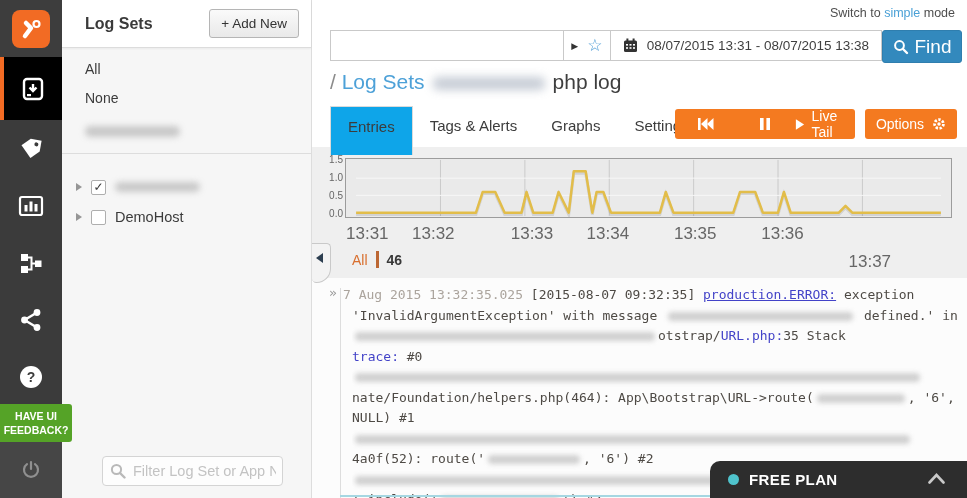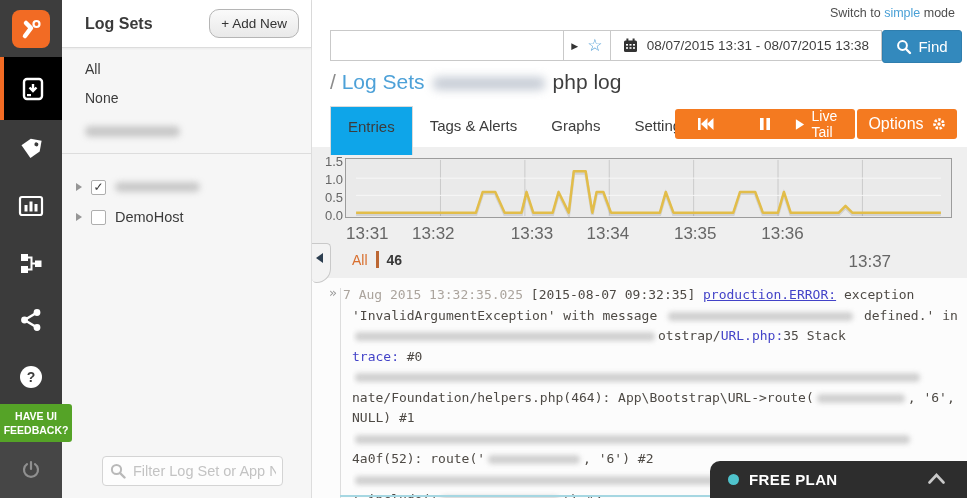--- a/index.html
+++ b/index.html
@@ -18,21 +18,21 @@
     border-radius:0 3px 3px 0; z-index:6; }
   .power-block { position:absolute; bottom:0; left:0; width:62px; height:57px; background:#464646;
     display:flex; align-items:center; justify-content:center; cursor:pointer; }
 
   
   .panel { position:absolute; left:62px; top:0; width:250px; height:498px; background:#f6f6f6; border-right:1px solid #ddd; }
   .panel-header { height:48px; background:#fff; display:flex; align-items:center; justify-content:space-between;
     padding:0 12px 0 23px; border-bottom:1px solid #dcdcdc; box-shadow:0 1px 2px rgba(0,0,0,.05); }
   .panel-title { font-size:16px; font-weight:bold; color:#3a3a3a; }
   .btn-addnew { font-size:13.5px; color:#333; background:linear-gradient(#fafafa,#e9e9e9);
-    border:1px solid #b5b5b5; border-radius:10px; padding:6px 11px; cursor:pointer; }
+    border:1px solid #b5b5b5; border-radius:3px; padding:6px 11px; cursor:pointer; }
   .panel-link { display:block; margin:13px 0 0 23px; font-size:14px; color:#3b3b3b; cursor:pointer; width:60px; }
   .blur-blob { display:inline-block; background:#b9b9b9; border-radius:5px; filter:blur(3px); opacity:.75; vertical-align:middle; }
   .panel-blob { margin:20px 0 0 23px; width:95px; height:11px; }
   .panel-divider { border-bottom:1px solid #ddd; margin-top:16px; }
   .tree { padding:18px 0 0 14px; }
   .tree-row { display:flex; align-items:center; height:30px; gap:9px; }
   .caret { width:0; height:0; border-top:4.5px solid transparent; border-bottom:4.5px solid transparent;
     border-left:6px solid #969696; cursor:pointer; }
   .cbx { width:15px; height:15px; background:#fff; border:1px solid #aeaeae; border-radius:2px;
     font-size:12px; line-height:13px; text-align:center; color:#3a3a3a; cursor:pointer; }
@@ -52,42 +52,42 @@
   .search-strip { position:absolute; top:30px; left:18px; right:85px; height:31px;
     border:1px solid #c9c9c9; background:#fff; display:flex; align-items:stretch; }
   .search-input { flex:1; border:none; border-right:1px solid #c9c9c9; outline:none; padding:0 8px;
     font-size:14px; color:#333; font-family:"Liberation Sans",sans-serif; }
   .arrowstar { width:46px; display:flex; align-items:center; justify-content:center; gap:9px; }
   .mini-play { font-size:9px; color:#333; cursor:pointer; }
   .star { font-size:17px; color:#4a9ad4; cursor:pointer; line-height:1; }
   .date-sect { border-left:1px solid #c9c9c9; display:flex; align-items:center; gap:9px; padding:0 12px;
     font-size:13.5px; color:#3f3f3f; cursor:pointer; }
   .find-btn { position:absolute; top:30px; right:5px; width:80px; height:33px; background:#3389bd;
-    border:1px solid #2f7eae; border-radius:3px; color:#fff; font-size:15px;
+    border:1px solid #2f7eae; border-radius:3px; color:#fff; font-size:19px;
     display:flex; align-items:center; justify-content:center; gap:6px; cursor:pointer; }
   .breadcrumb { position:absolute; top:70px; left:18px; font-size:21px; color:#8b8b8b; }
   .breadcrumb .bc-logsets { color:#4da1d8; cursor:pointer; }
   .breadcrumb .bc-page { color:#3e3e3e; }
   .bc-blob { width:112px; height:13px; filter:blur(5px); margin:0 8px; background:#b4bcc8; }
   .tabs-row { position:absolute; top:106px; left:18px; display:flex; }
   .tab { padding:11px 17px; font-size:15px; color:#3c3c3c; cursor:pointer; }
   .tab.active { background:#0ea5e9; border:1px solid #dadada; border-bottom:none; padding-bottom:19px;
     margin-bottom:-10px; position:relative; z-index:3; }
   .playback { position:absolute; top:109px; left:363px; width:180px; height:30px; background:#f47a20;
     border-radius:3px; display:flex; }
   .pb-cell { flex:1; display:flex; align-items:center; justify-content:center; cursor:pointer;
     color:#fff; font-size:14px; gap:7px; }
-  .options-btn { position:absolute; top:109px; right:10px; width:100px; height:30px; background:#f47a20;
+  .options-btn { position:absolute; top:109px; right:10px; width:92px; height:30px; background:#f47a20;
     border-radius:3px; display:flex; align-items:center; justify-content:center; gap:8px;
-    color:#fff; font-size:16px; cursor:pointer; }
+    color:#fff; font-size:14px; cursor:pointer; }
 
   .gray-area { position:absolute; top:147px; left:0; right:0; bottom:0; background:#efefef; }
   .chart-wrap { position:absolute; top:11px; left:11px; }
   .y-col { position:absolute; left:0; top:0; width:20px; height:60px; }
-  .y-col span { position:absolute; right:0; font-size:13px; color:#666; }
+  .y-col span { position:absolute; right:0; font-size:10px; color:#666; }
   .plot { margin-left:22px; width:607px; height:60px; background:#eaeaea; border:1px solid #9c9c9c; }
   .x-row { position:relative; margin-left:22px; width:607px; height:16px; margin-top:2px; }
   .x-row span { position:absolute; top:0; font-size:17px; color:#666; transform:translateX(-50%); }
   .x-row span.first { transform:none; }
   .entries-bar { position:absolute; top:104px; left:40px; display:flex; align-items:center; gap:8px; }
   .eb-all { font-size:14px; color:#d96f2e; cursor:pointer; }
   .eb-sep { width:3px; height:17px; background:#bc6733; }
   .eb-count { font-size:14px; font-weight:bold; color:#383838;text-align:center; }
 
   .log-area { position:absolute; top:131px; left:0; right:0; bottom:0; background:#fcfcfc; overflow:hidden; }

